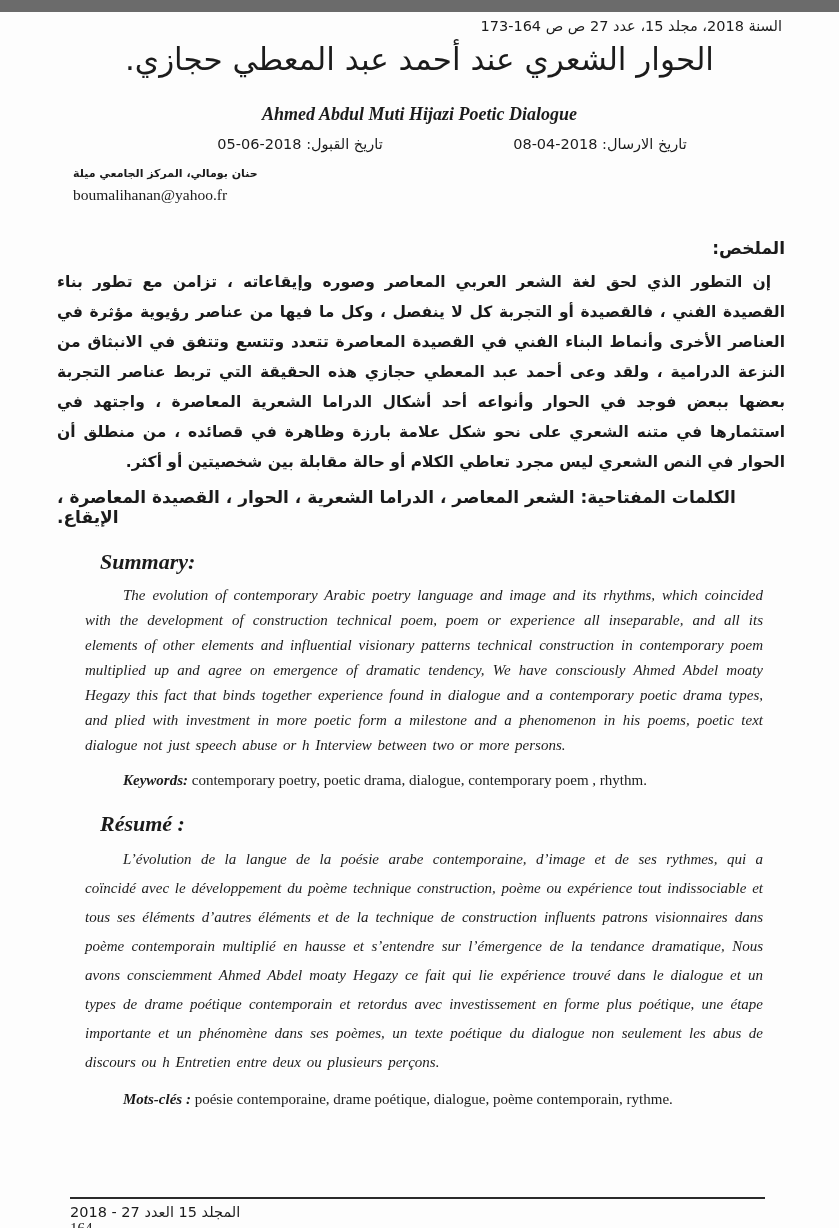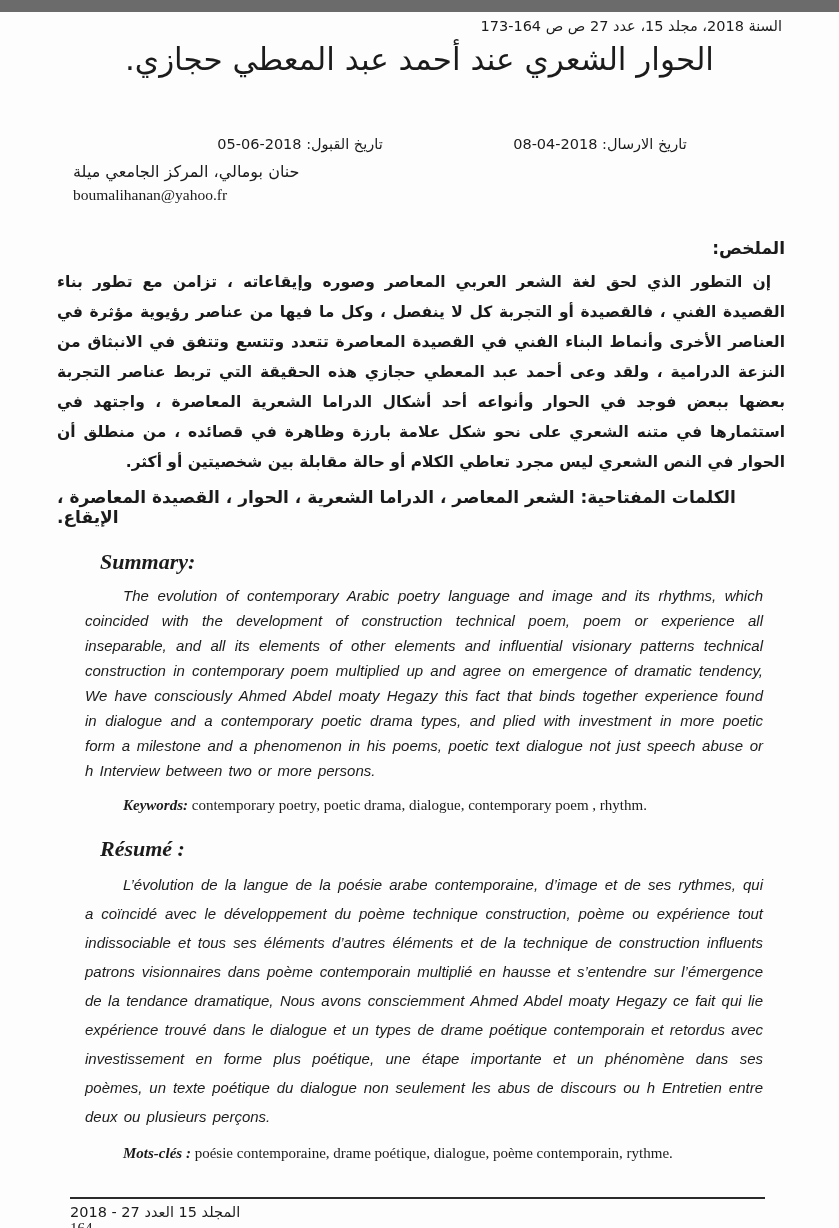--- a/index.html
+++ b/index.html
@@ -33,21 +33,21 @@
   .date-accepted {
     position: absolute; top: 124px; left: 180px; width: 240px;
     text-align: center; direction: rtl; font-size: 14.5px;
   }
   .date-received {
     position: absolute; top: 124px; left: 480px; width: 240px;
     text-align: center; direction: rtl; font-size: 14.5px;
   }
   
   .author-block { position: absolute; top: 150px; left: 73px; }
-  .author-name { direction: rtl; display: inline-block; font-size: 16px; }
+  .author-name { direction: rtl; display: inline-block; font-size: 11px; font-weight: bold; }
   .author-email {
     font-family: "Liberation Serif", serif; font-size: 15.5px; margin-top: 5px;
   }
   
   .content { position: absolute; top: 226px; left: 57px; right: 54px; }
   .ml-heading {
     direction: rtl; text-align: right;
     font-weight: bold; font-size: 17px;
   }
   .ar-body {
@@ -60,21 +60,21 @@
     font-size: 17px; margin: 10px 0 0 0; padding-right: 40px;
     font-weight: bold;
   }
   .latin-block { margin: 22px 22px 0 28px; }
   .latin-heading {
     font-family: "Liberation Serif", serif;
     font-style: italic; font-weight: bold; font-size: 22px;
     padding-left: 15px;
   }
   .latin-body {
-    font-family: Liberation Sans, sans-serif;
+    font-family: Liberation Serif, serif;
     font-style: italic; font-size: 15px;
     text-align: justify; text-indent: 38px;
     margin: 8px 0 0 0; word-spacing: 2px;
   }
   .en-body { line-height: 25px; }
   .fr-body { line-height: 29px; }
   .kw-line {
     margin: 14px 0 0 0; padding-left: 38px;
     font-family: "Liberation Serif", serif; font-size: 15px;
   }
@@ -98,20 +98,21 @@
   }
 </style>
 </head>
 <body>
 
 <div class="page">
 
   <div class="issue-line">السنة 2018، مجلد 15، عدد 27 ص ص 164-173</div>
 
   <h1 class="title-ar">الحوار الشعري عند أحمد عبد المعطي حجازي.</h1>
+  <h2 class="title-en">Ahmed Abdul Muti Hijazi Poetic Dialogue</h2>
 
   <div class="date-accepted">تاريخ القبول: 2018-06-05</div>
   <div class="date-received">تاريخ الارسال: 2018-04-08</div>
 
   <div class="author-block">
     <div class="author-name">حنان بومالي، المركز الجامعي ميلة</div>
     <div class="author-email">boumalihanan@yahoo.fr</div>
   </div>
 
   <div class="content">

